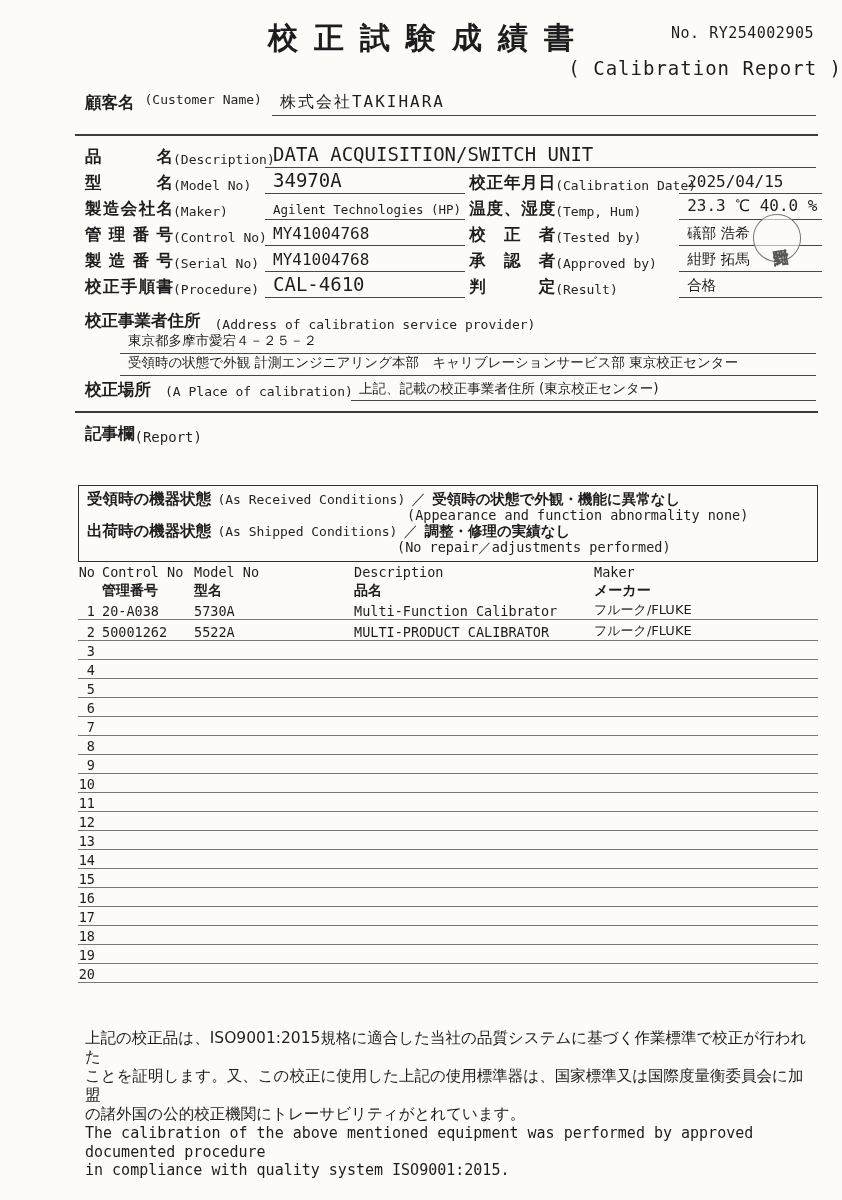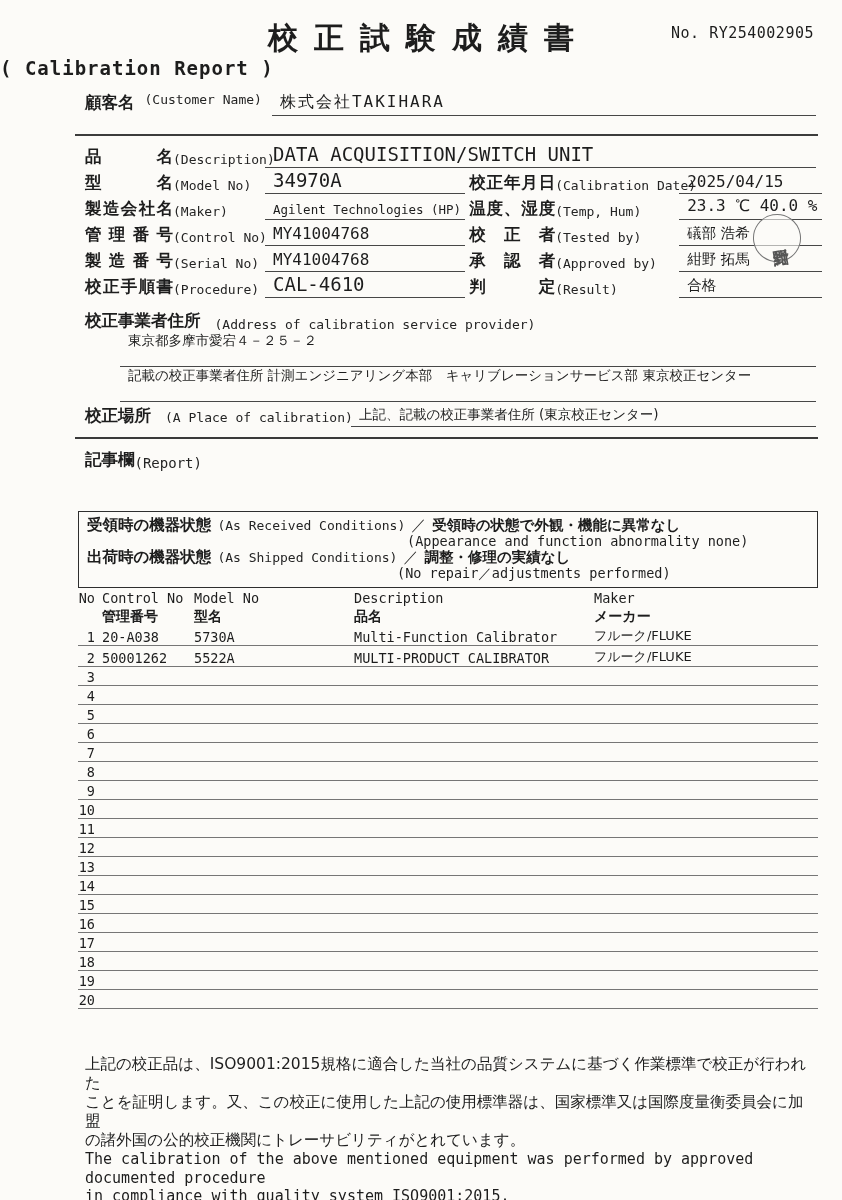--- a/index.html
+++ b/index.html
@@ -12,21 +12,21 @@
     font-family:"DejaVu Sans","Liberation Sans",sans-serif;
     overflow:hidden;
     box-sizing:border-box;
   }
   .mono{font-family:"DejaVu Sans Mono","Liberation Mono",monospace;}
   .jp{font-family:"DejaVu Sans","Liberation Sans",sans-serif;}
 
   
   .doc-no{position:absolute;top:24px;right:28px;font-size:15px;letter-spacing:.5px;}
   .title-jp{padding-top:20px;text-align:center;font-size:30px;font-weight:600;letter-spacing:16px;text-indent:16px;line-height:36px;}
-  .title-en{text-align:left;font-size:19px;font-weight:700;letter-spacing:1px;line-height:24px;}
+  .title-en{text-align:right;font-size:19px;font-weight:400;letter-spacing:1px;line-height:24px;}
 
   
   .lbl-jp{font-weight:600;font-size:16.5px;white-space:nowrap;}
   .lbl-en{font-size:13px;color:#242424;white-space:nowrap;font-family:"DejaVu Sans Mono","Liberation Mono",monospace;}
   .jspread{display:inline-block;text-align:justify;text-align-last:justify;}
   .uval{border-bottom:1.4px solid #474747;font-family:"DejaVu Sans Mono","Liberation Mono",monospace;
         font-size:19px;padding:0 4px 2px 8px;white-space:nowrap;}
 
   
   .customer-row{margin:12px 26px 0 85px;display:flex;gap:10px;}
@@ -55,21 +55,21 @@
   
   .seal{position:absolute;left:753px;top:214px;width:46px;height:46px;border:1.6px solid #777;
         border-radius:50%;display:flex;align-items:center;justify-content:center;
         writing-mode:vertical-rl;text-orientation:upright;font-size:16px;font-weight:600;color:#555;
         letter-spacing:1px;transform:rotate(-10deg);background:rgba(252,251,248,.6);}
 
   
   .addr{margin:10px 26px 0 85px;}
   .addr-head{display:flex;align-items:flex-end;gap:14px;height:24px;}
   .addr-line{margin-left:35px;display:flex;}
-  .addr-line .uval{flex:1;font-family:"DejaVu Sans","Liberation Sans",sans-serif;font-size:13.5px;padding-bottom:16px;}
+  .addr-line .uval{flex:1;font-family:"DejaVu Sans","Liberation Sans",sans-serif;font-size:13.5px;padding-bottom:3px;}
   .place-row{display:flex;align-items:flex-end;height:25px;}
   .place-row .lbl-en{width:186px;padding-bottom:2px;}
   .place-row .lbl-jp{width:80px;}
   .place-row .uval{flex:1;font-family:"DejaVu Sans","Liberation Sans",sans-serif;font-size:13.5px;}
 
   .report-row{margin:8px 26px 0 85px;display:flex;align-items:flex-end;height:24px;}
 
   
   .cond-box{margin:40px 24px 0 78px;border:1.6px solid #2e2e2e;padding:5px 10px 6px 8px;}
   .cond-main{display:flex;align-items:baseline;gap:6px;font-size:15px;line-height:17px;}
@@ -188,21 +188,21 @@
 
   <div class="addr">
     <div class="addr-head">
       <span class="lbl-jp">校正事業者住所</span>
       <span class="lbl-en">(Address of calibration service provider)</span>
     </div>
     <div class="addr-line">
       <span class="uval">東京都多摩市愛宕４－２５－２</span>
     </div>
     <div class="addr-line">
-      <span class="uval">記載の校正事業者住所 計測エンジニアリング本部　キャリブレーションサービス部 東京校正センター</span>
+      <span class="uval">受領時の状態で外観 計測エンジニアリング本部　キャリブレーションサービス部 東京校正センター</span>
     </div>
     <div class="place-row">
       <span class="lbl-jp">校正場所</span>
       <span class="lbl-en">(A Place of calibration)</span>
       <span class="uval">上記、記載の校正事業者住所 (東京校正センター)</span>
     </div>
   </div>
 
   <div class="hr2"></div>
 

